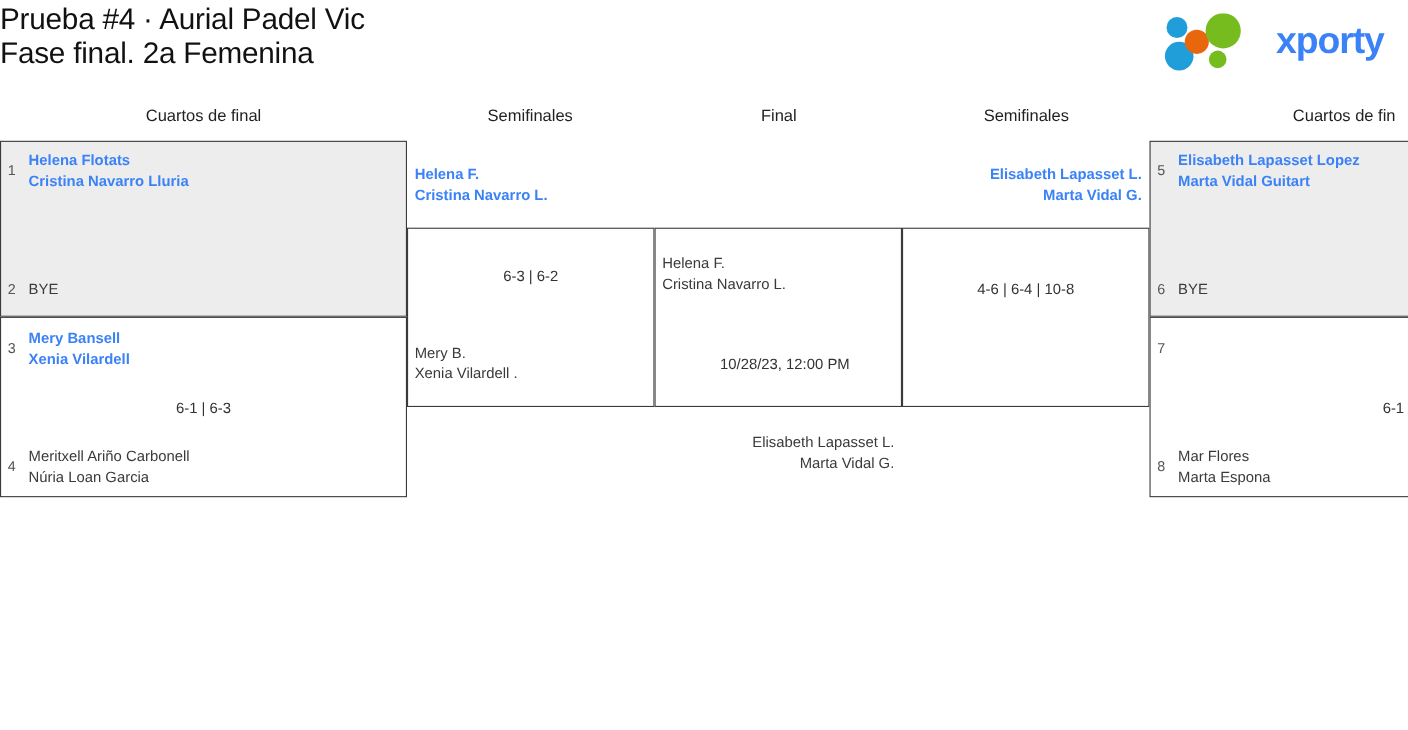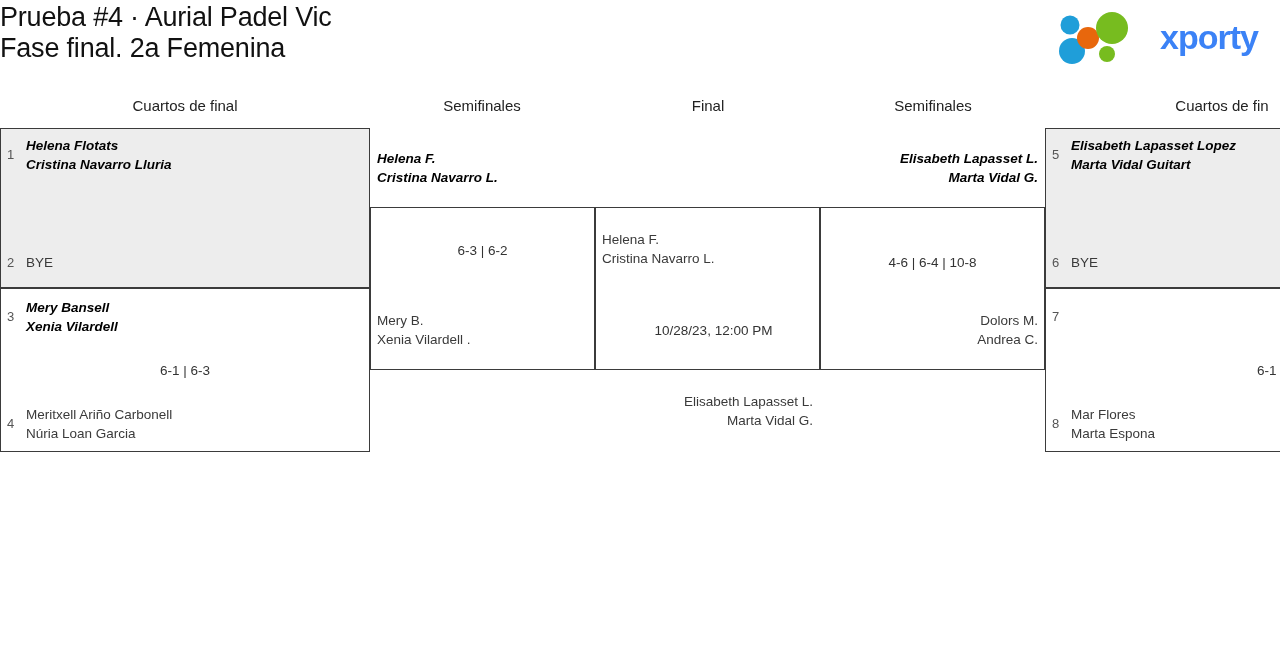--- a/index.html
+++ b/index.html
@@ -37,21 +37,21 @@
   
   .box { position: absolute; border: 1px solid #3b3b3b; background: #ffffff; }
   .box.shaded { background: #ededed; }
 
   
   .team {
     position: absolute;
     font-size: 13.5px; line-height: 18.5px;
     color: #3a3a3a; white-space: nowrap;
   }
-  .team.win { font-weight: 700; color: #000000; font-style: italic; }
+  .team.win { font-weight: 700; color: #3b82f6; }
   .team.ralign { text-align: right; }
   .seed {
     position: absolute;
     font-size: 13px; line-height: 18px; color: #555;
     white-space: nowrap;
   }
   .score {
     position: absolute;
     font-size: 13.5px; line-height: 18px; color: #333;
     white-space: nowrap;
@@ -134,24 +134,20 @@
     <div>Elisabeth Lapasset L.</div>
     <div>Marta Vidal G.</div>
   </div>
 
   <div class="box" style="left:820px; top:207px; width:225px; height:163px;"></div>
   <div class="team win ralign" style="left:820px; top:150px; width:218px;">
     <div>Elisabeth Lapasset L.</div>
     <div>Marta Vidal G.</div>
   </div>
   <div class="score center" style="left:820px; top:242px; width:225px;margin-top:12px;">4-6 | 6-4 | 10-8</div>
-  <div class="team ralign" style="left:820px; top:312px; width:218px;">
-    <div>Dolors M.</div>
-    <div>Andrea C.</div>
-  </div>
 
   <div class="box shaded" style="left:1045px; top:128px; width:370px; height:160px;"></div>
   <div class="seed" style="left:1052px; top:146px;">5</div>
   <div class="team win" style="left:1071px; top:137px;">
     <div>Elisabeth Lapasset Lopez</div>
     <div>Marta Vidal Guitart</div>
   </div>
   <div class="seed" style="left:1052px; top:254px;">6</div>
   <div class="team" style="left:1071px; top:254px;">
     <div>BYE</div>

